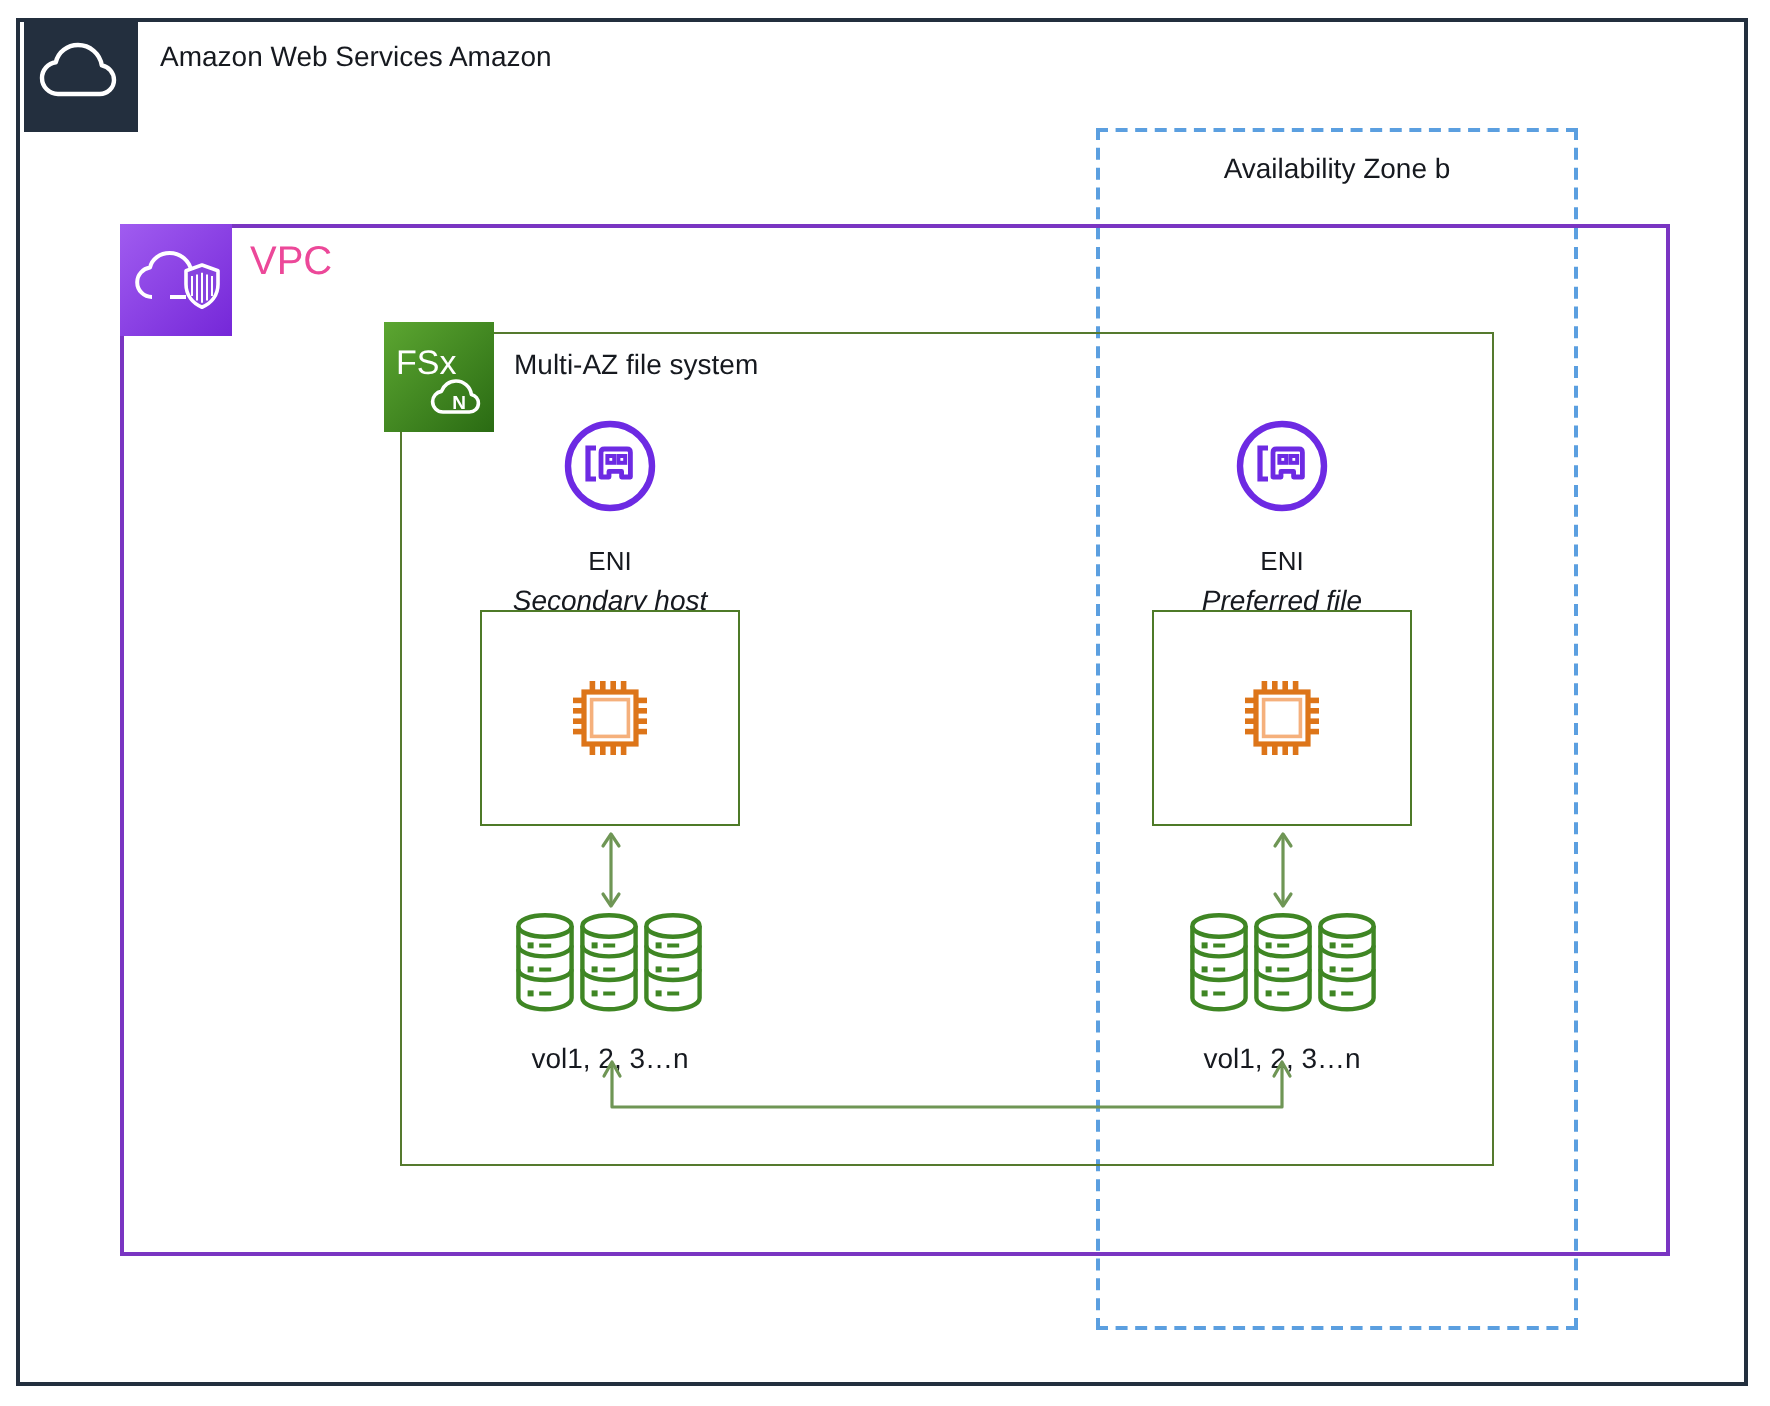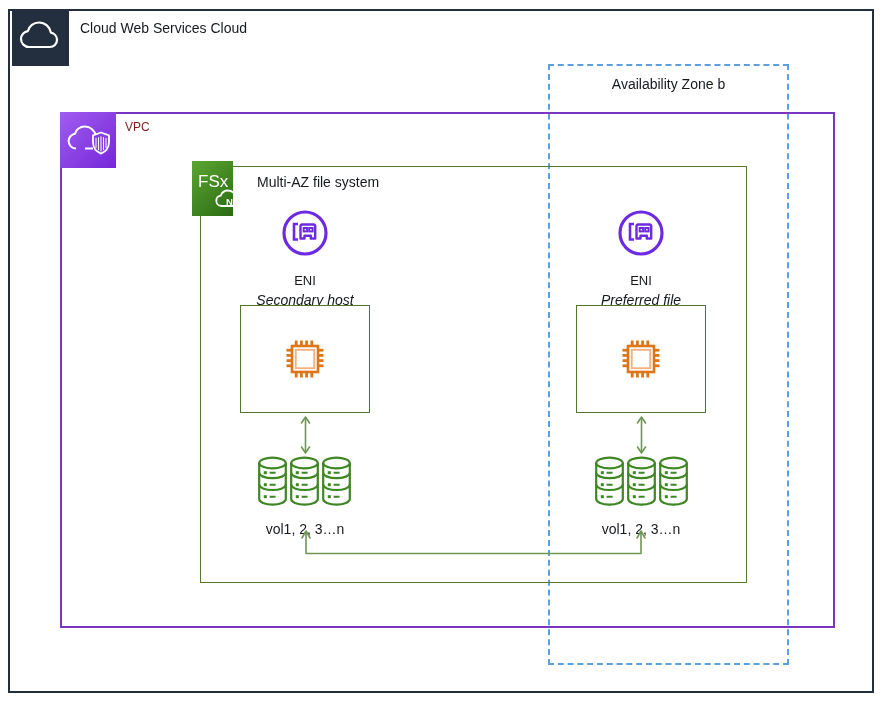--- a/index.html
+++ b/index.html
@@ -13,24 +13,24 @@
   .aws-icon{left:12px;top:9px;width:57px;height:57px;background:#232f3e;}
   .aws-title{left:80px;top:20px;font-size:14px;}
   
   .az{border:2px dashed #5b9fe0;box-sizing:border-box;background:transparent;}
   .az-a{left:178px;top:64px;width:242px;height:601px;}
   .az-b{left:548px;top:64px;width:241px;height:601px;}
   .az-label{position:absolute;top:10px;left:0;width:100%;text-align:center;font-size:14px;}
   
   .vpc-box{left:60px;top:112px;width:775px;height:516px;border:2px solid #7a35c2;box-sizing:border-box;}
   .vpc-icon{left:60px;top:112px;width:56px;height:56px;background:linear-gradient(135deg,#a05cf0 0%,#7527d8 100%);}
-  .vpc-label{left:125px;top:120px;font-size:12px;color:#7f1d1d;}
+  .vpc-label{left:125px;top:120px;font-size:20px;color:#ec4899;}
   
   .fs-box{left:200px;top:166px;width:547px;height:417px;border:1.5px solid #557a2e;box-sizing:border-box;}
-  .fsx-icon{left:192px;top:161px;width:41px;height:55px;background:linear-gradient(135deg,#5ca631 0%,#2a6b13 100%);}
+  .fsx-icon{left:192px;top:161px;width:55px;height:55px;background:linear-gradient(135deg,#5ca631 0%,#2a6b13 100%);}
   .fs-label{left:257px;top:174px;font-size:14px;}
   
   .eni-icon{width:50px;height:50px;}
   .eni-a{left:280px;top:208px;}
   .eni-b{left:616px;top:208px;}
   .center-text{transform:translateX(-50%);white-space:nowrap;text-align:center;margin-top:11px;}
   .eni-label{top:262px;font-size:13px;}
   .host-label{top:281px;font-size:14px;font-style:italic;}
   .host-box{top:305px;width:130px;height:108px;border:1.5px solid #4e7a28;box-sizing:border-box;background:#fff;}
   .host-a{left:240px;} .host-b{left:576px;}
@@ -46,21 +46,21 @@
 <body>
 
 <div class="canvas">
 
   <div class="abs outer-box"></div>
   <div class="abs aws-icon">
     <svg width="57" height="57" viewBox="0 0 57 57">
       <path d="M17 38c-4.4 0-8-3.6-8-8 0-4 3-7.4 6.9-7.9C17.1 16.9 21.7 13.5 27 13.5c6 0 11 4.4 11.9 10.2 3.4.6 6.1 3.6 6.1 7.3 0 3.9-3.2 7-7.1 7H17z" fill="none" stroke="#ffffff" stroke-width="2.2" stroke-linejoin="round"></path>
     </svg>
   </div>
-  <div class="abs aws-title">Cloud Web Services Cloud</div>
+  <div class="abs aws-title">Amazon Web Services Amazon</div>
 
   <div class="abs az az-b">
     <div class="az-label">Availability Zone b</div>
   </div>
 
   <div class="abs vpc-box"></div>
   <div class="abs vpc-icon">
     <svg width="56" height="56" viewBox="0 0 56 56">
       <path d="M16 36.5c-4.1 0-7.4-3.3-7.4-7.4 0-3.7 2.8-6.8 6.4-7.3.9-4.3 5-7.3 9.8-7.3 5.5 0 10.1 4 11 9.4 3.1.6 5.6 3.3 5.6 6.7 0 1.5-.5 2.9-1.3 4" fill="none" stroke="#ffffff" stroke-width="2" stroke-linejoin="round"></path>
       <path d="M25 36.5h8" fill="none" stroke="#ffffff" stroke-width="2"></path>

